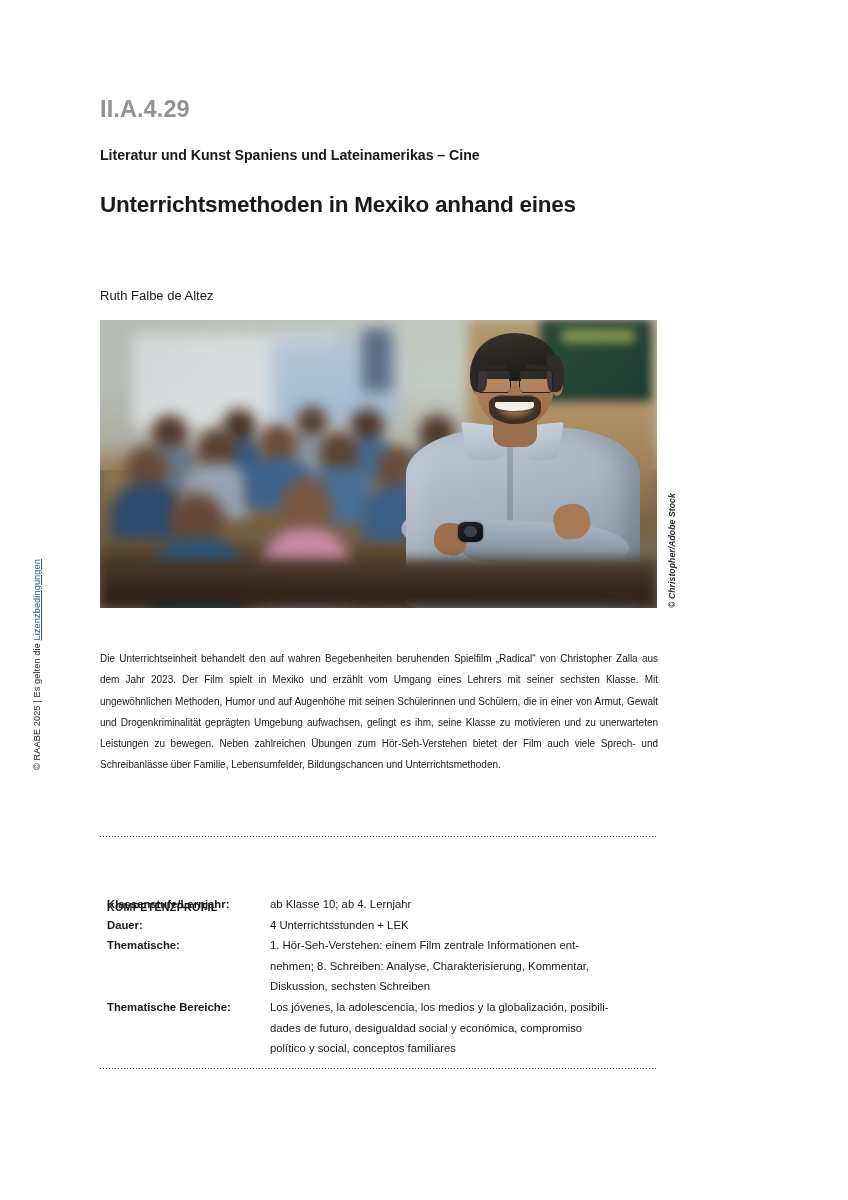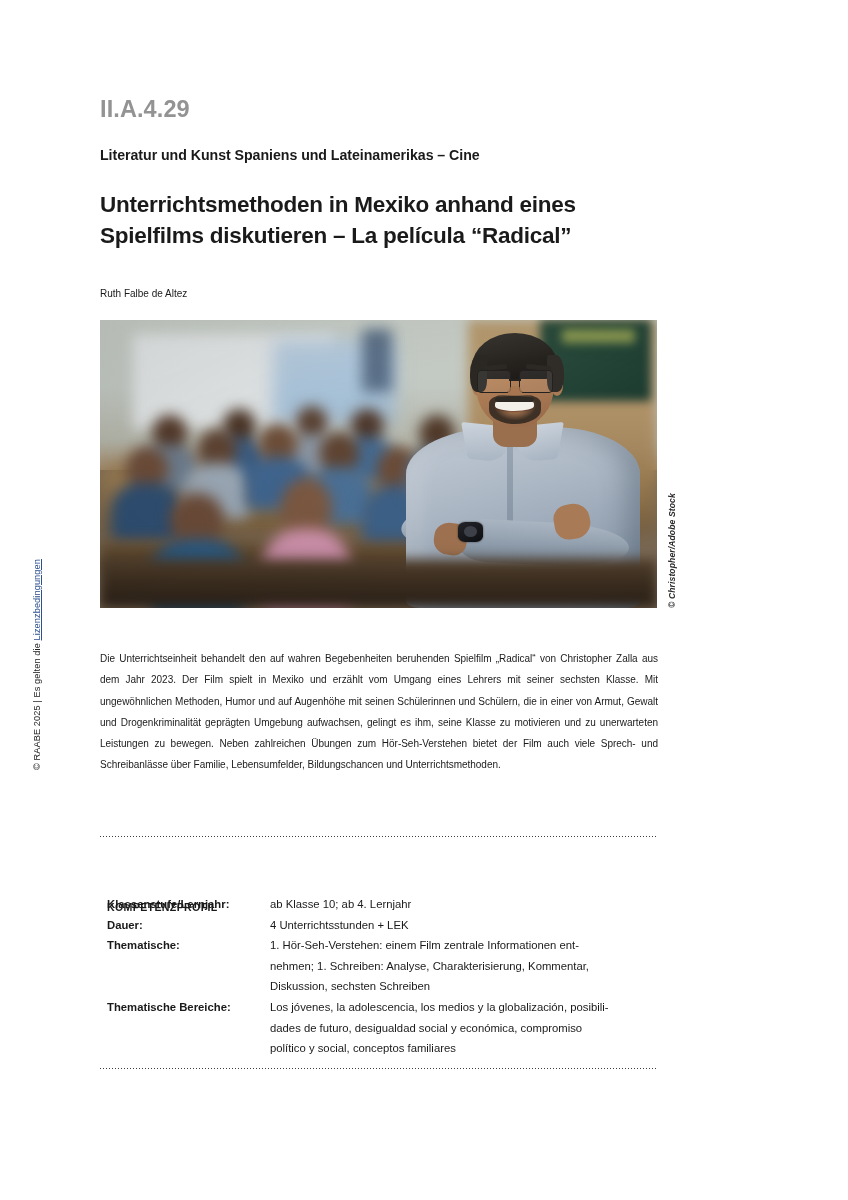--- a/index.html
+++ b/index.html
@@ -72,21 +72,21 @@
     font-size: 22.5px;
     font-weight: bold;
     line-height: 31px;
     color: #1a1a1a;
     letter-spacing: -0.25px;
   }
   .author {
     position: absolute;
     left: 100px;
     top: 288px;
-    font-size: 10px;
+    font-size: 13px;
     color: #1a1a1a;
   }
 
   
   .photo-wrap {
     position: absolute;
     left: 100px;
     top: 320px;
     width: 557px;
     height: 288px;
@@ -439,21 +439,20 @@
 <body>
 
 <div class="page">
 
   <div class="license-strip"><span>© RAABE 2025 | Es gelten die </span><span class="link">Lizenzbedingungen</span></div>
 
   <div class="code-line">II.A.4.29</div>
   <div class="series-line">Literatur und Kunst Spaniens und Lateinamerikas – Cine</div>
   <div class="doc-title">
     <span>Unterrichtsmethoden in Mexiko anhand eines</span><br>
-    <span>Spielfilms diskutieren – La película “Radical”</span>
   </div>
   <div class="author">Ruth Falbe de Altez</div>
 
   <div class="photo-wrap">
     <div class="photo">
       <div class="ph-wall"></div>
       <div class="ph-wall-right"></div>
       <div class="ph-screen"></div>
       <div class="ph-screen-blue"></div>
       <div class="ph-chalkboard"></div>
@@ -567,21 +566,21 @@
       <tr>
         <td class="kp-label">Dauer:</td>
         <td class="kp-value">
           <span class="ln">4 Unterrichtsstunden + LEK</span>
         </td>
       </tr>
       <tr>
         <td class="kp-label">Thematische:</td>
         <td class="kp-value">
           <span class="ln">1. Hör-Seh-Verstehen: einem Film zentrale Informationen ent-</span>
-          <span class="ln">nehmen; 1. Schreiben: Analyse, Charakterisierung, Kommentar,</span>
+          <span class="ln">nehmen; 8. Schreiben: Analyse, Charakterisierung, Kommentar,</span>
           <span class="ln">Diskussion, sechsten Schreiben</span>
         </td>
       </tr>
       <tr>
         <td class="kp-label">Thematische Bereiche:</td>
         <td class="kp-value">
           <span class="ln">Los jóvenes, la adolescencia, los medios y la globalización, posibili-</span>
           <span class="ln">dades de futuro, desigualdad social y económica, compromiso</span>
           <span class="ln">político y social, conceptos familiares</span>
         </td>

